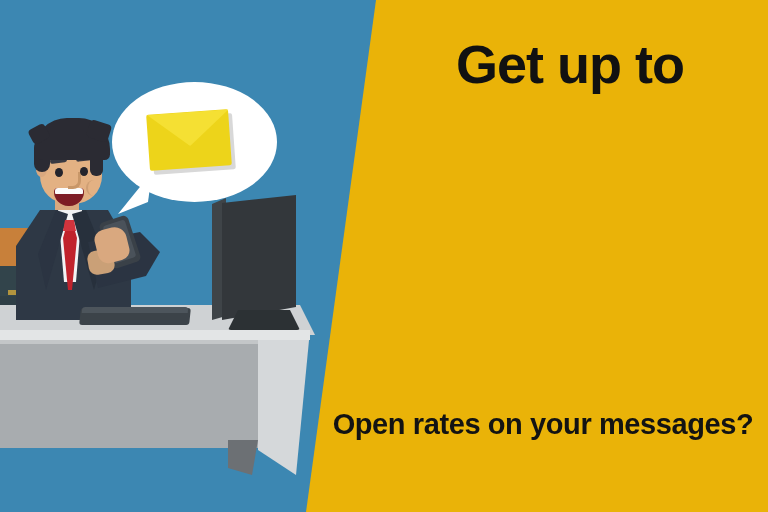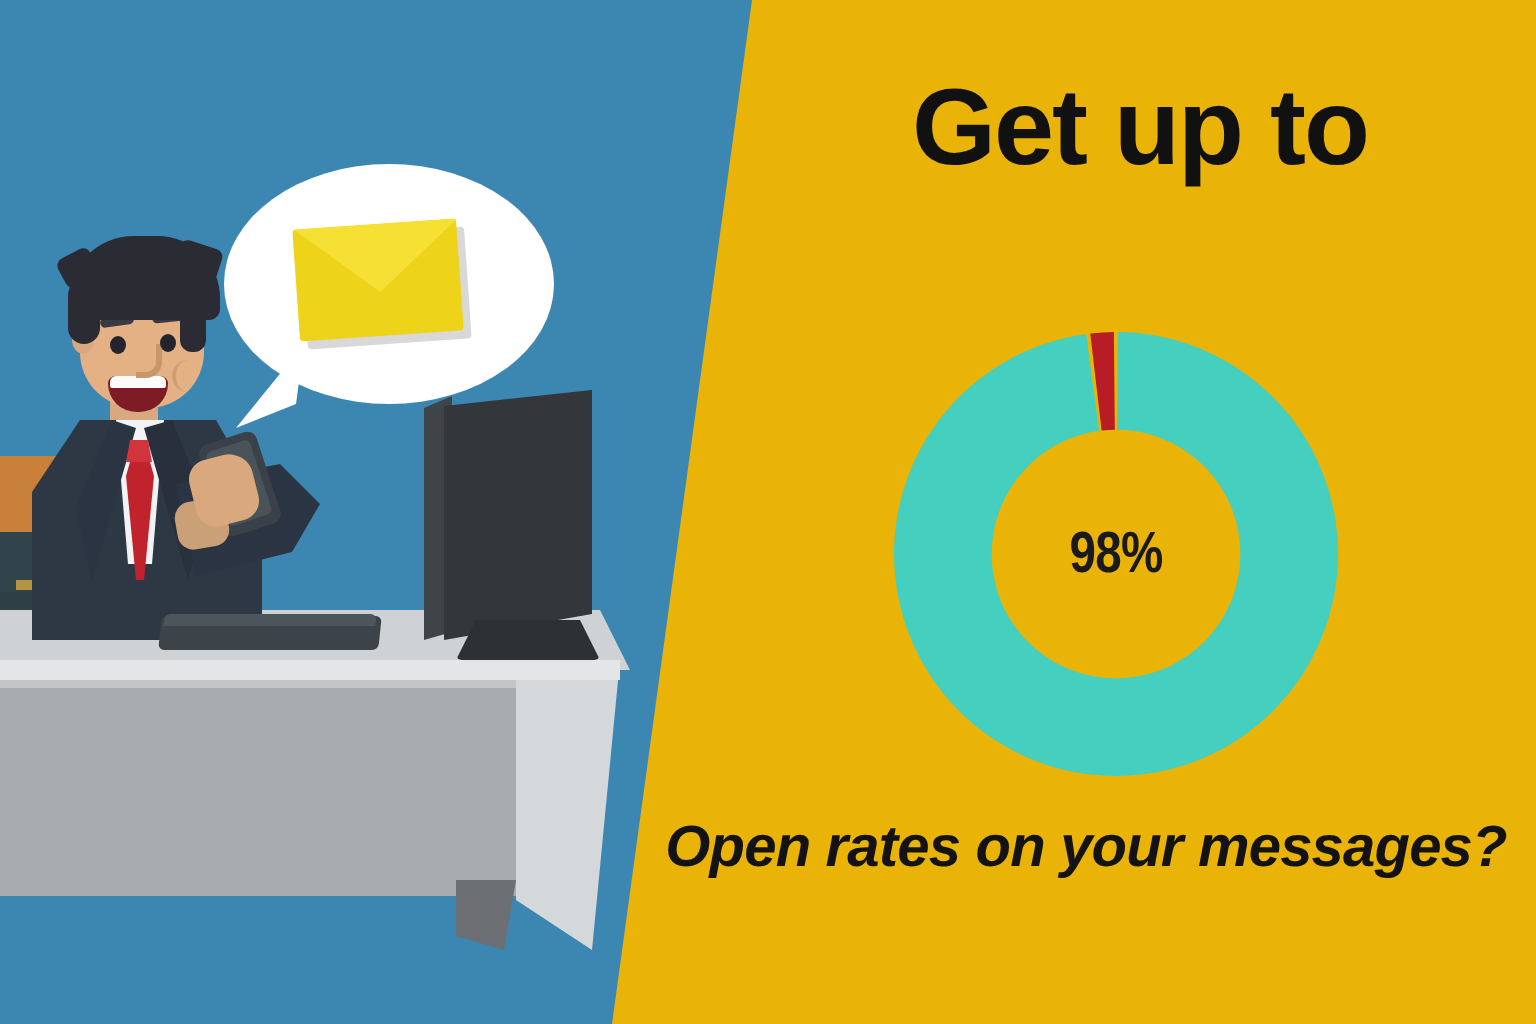--- a/index.html
+++ b/index.html
@@ -408,21 +408,20 @@
 
   #subline {
     position: absolute;
     left: 318px; top: 408px;
     width: 450px;
     text-align: center;
     font-size: 29px;
     font-weight: 700;
     color: #131313;
     letter-spacing: -0.4px;
-    font-style: italic;
   }
 </style>
 </head>
 <body>
 
 <div id="slide">
 
   <div id="blue-panel"></div>
 
   <div>
@@ -483,24 +482,15 @@
     <div class="illus" id="bubble-tail"></div>
     <div class="illus" id="bubble"></div>
     <div class="illus" id="env-shadow"></div>
     <div class="illus" id="env-body"></div>
     <div class="illus" id="env-flap"></div>
     <div class="illus" id="env-flap-edge-l"></div>
   </div>
 
   <div id="headline">Get up to</div>
 
-  <div id="donut-wrap">
-    <svg id="donut-svg" width="222" height="222" viewBox="0 0 222 222">
-      <g id="donut-segments">
-          <path d="M 112.0655071443264 0.00511410643557042 A 111 111 0 1 1 96.03154673961677 1.0138853900560747 L 102.61766617418539 49.407775818431396 A 62.160000000000004 62.160000000000004 0 1 0 111.59668400082279 48.84286389960391 Z" fill="#45cfbf"></path>
-          <path d="M 98.14575734410053 0.7467984784874631 A 111 111 0 0 1 109.93449285567353 0.00511410643557042 L 110.40331599917718 48.84286389960391 A 62.160000000000004 62.160000000000004 0 0 0 103.80162411269629 49.25820714795298 Z" fill="#b81c25"></path>
-        </g>
-    </svg>
-    <div id="donut-center-label">98%</div>
-  </div>
 
   <div id="subline">Open rates on your messages?</div>
 </div>
 
 </body></html>

